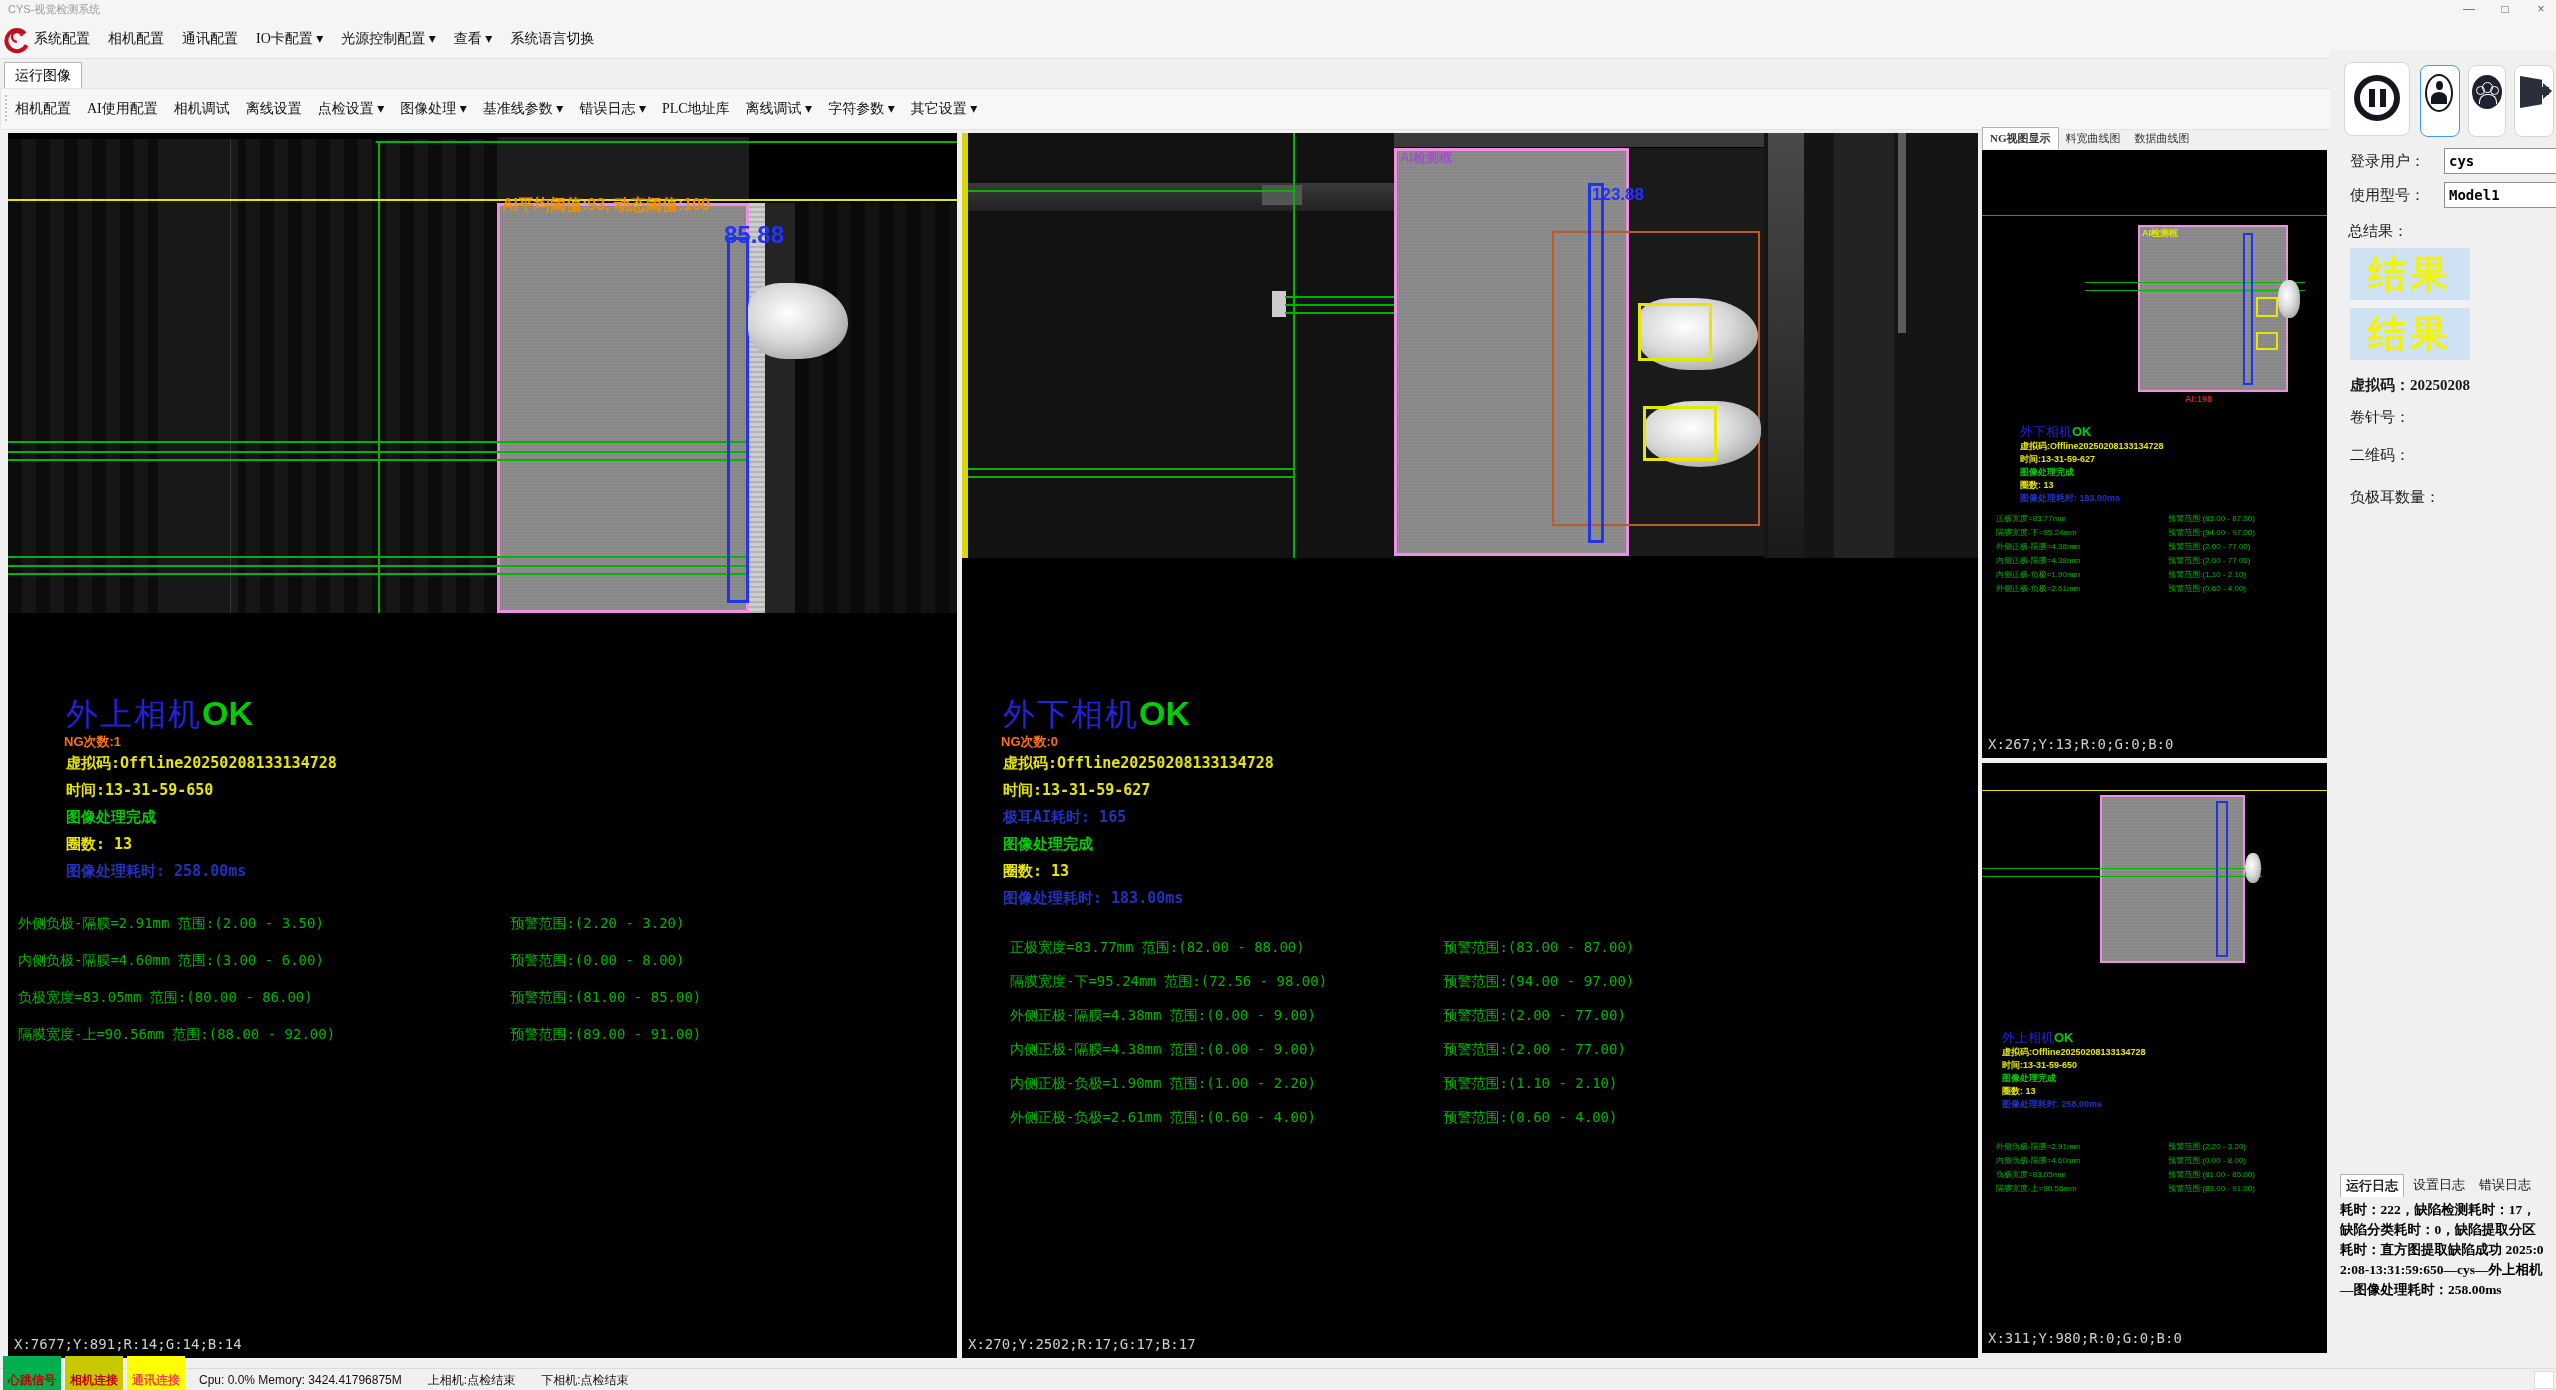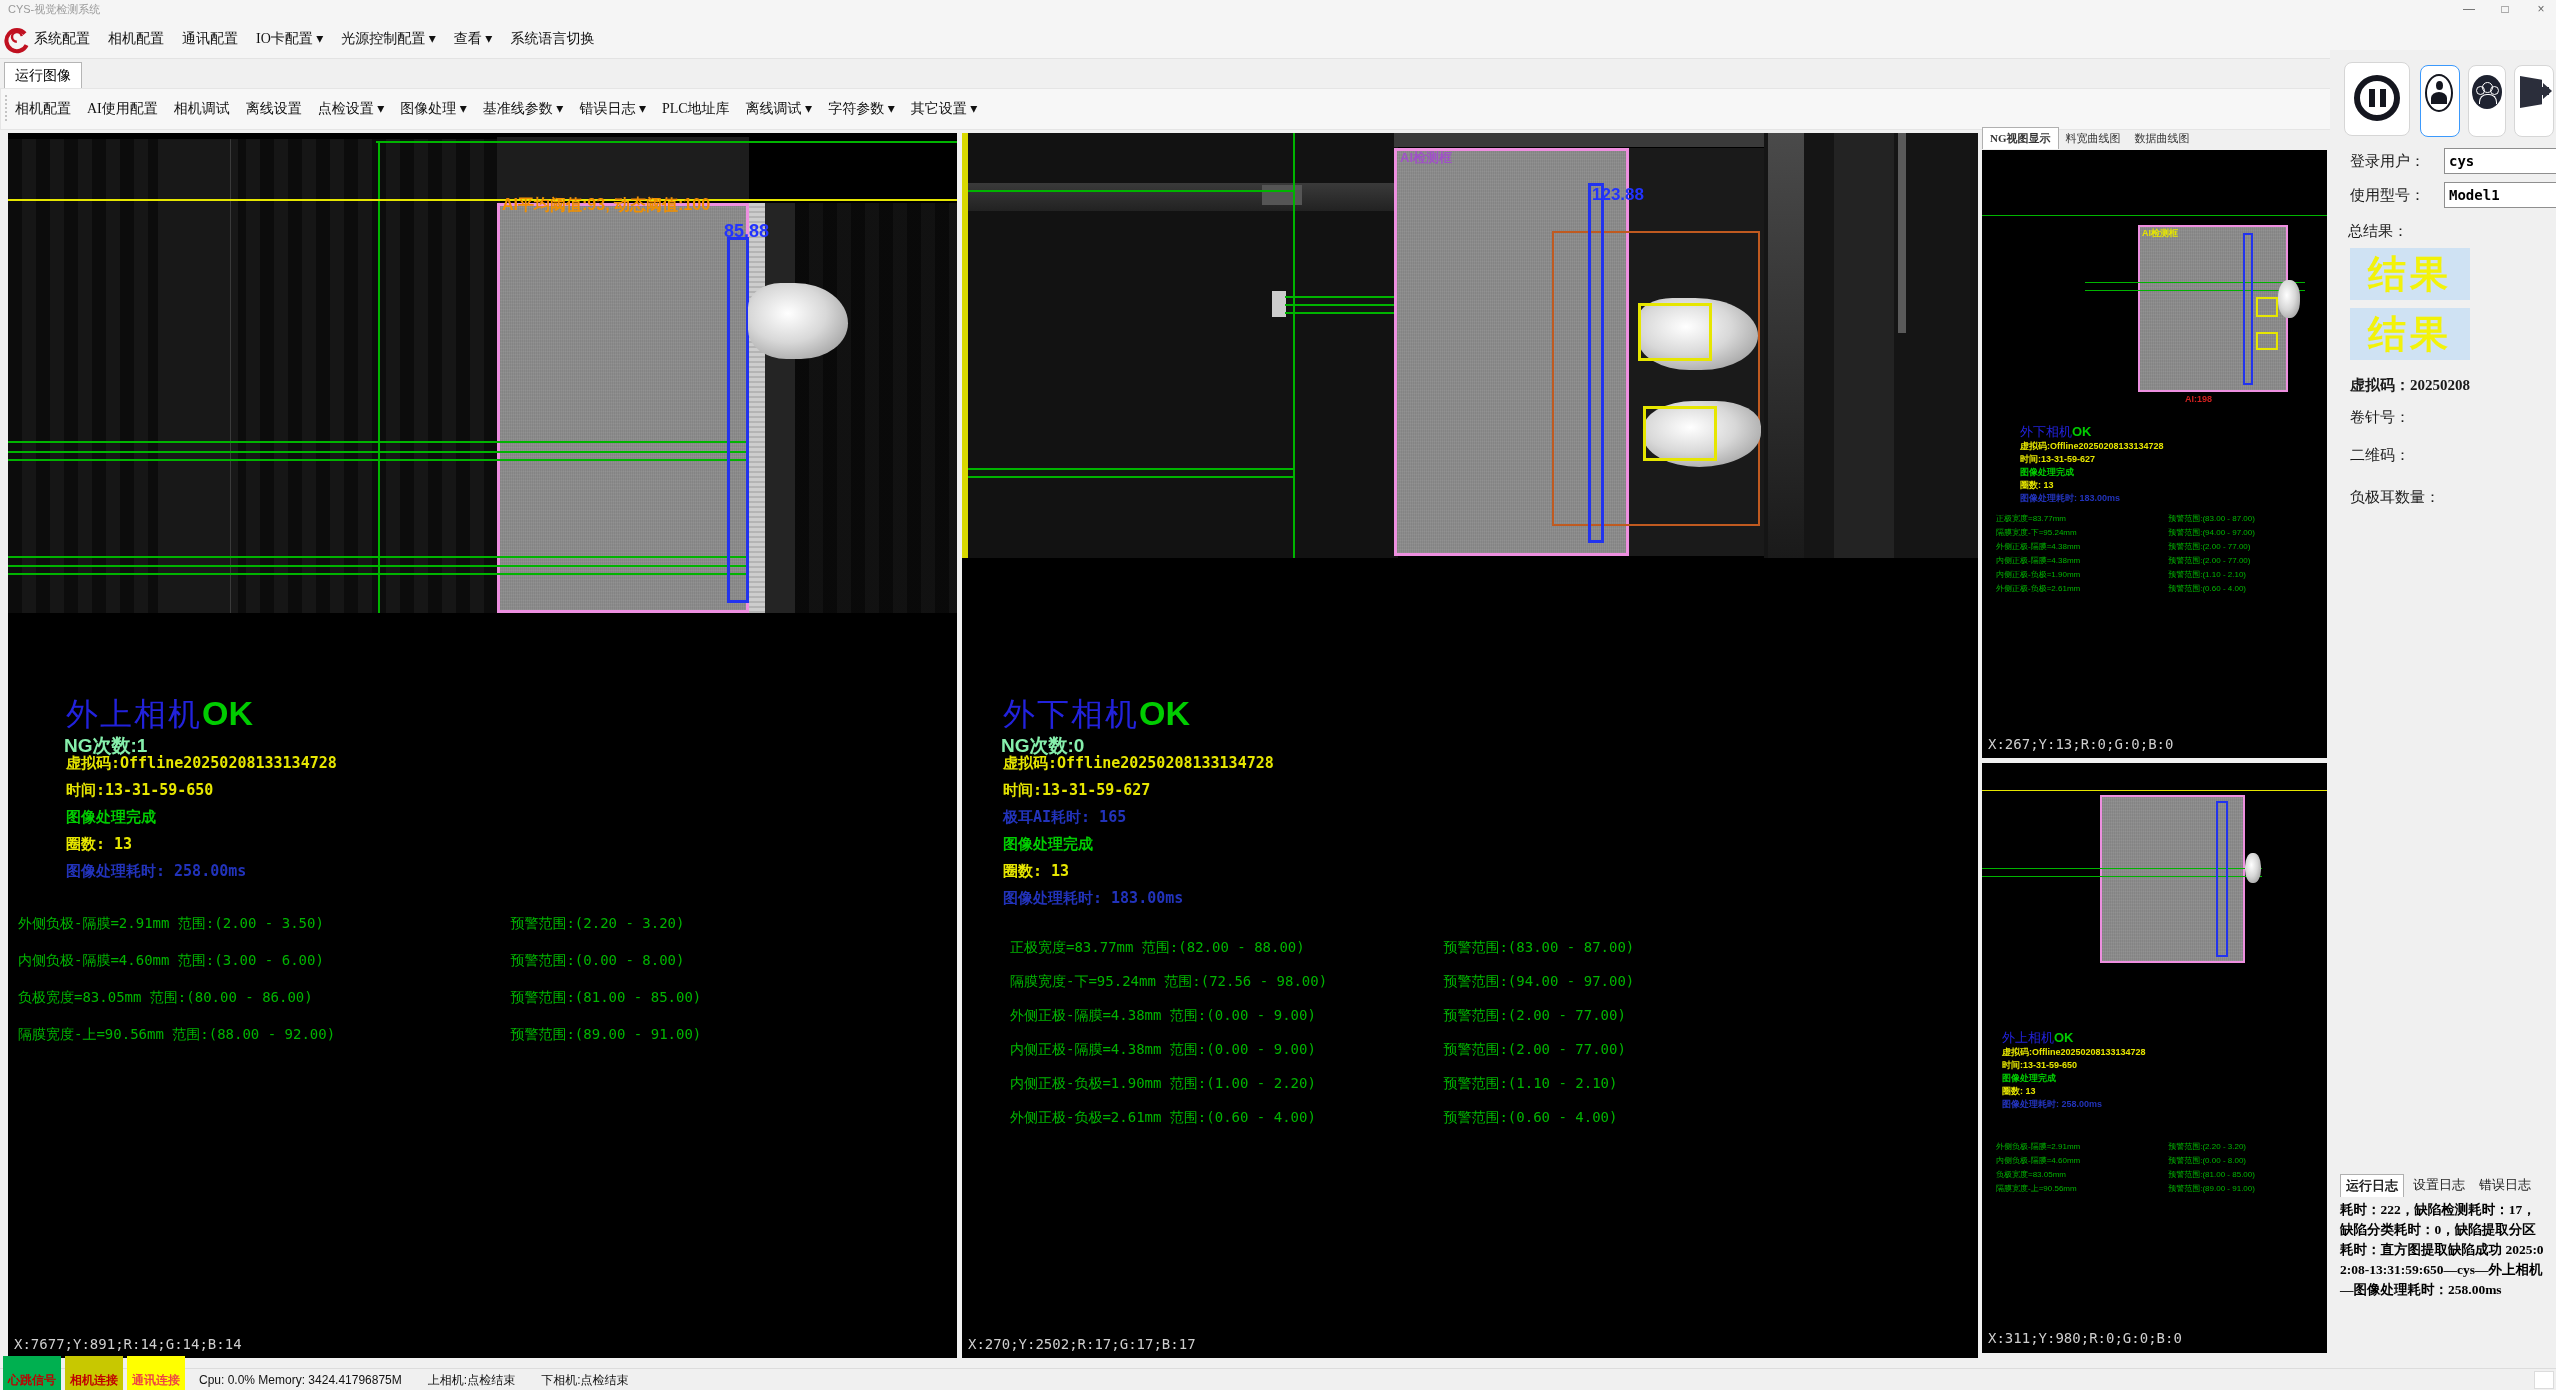--- a/index.html
+++ b/index.html
@@ -19,21 +19,21 @@
     font-size:14px;font-family:"Liberation Serif","DejaVu Serif",serif;}
   .toolbar{left:0;top:88px;width:2330px;height:40px;background:#f7f7f7;border:1px solid #e5e5e5;}
   .toolbar-grip{left:4px;top:6px;width:3px;height:26px;border-left:2px dotted #c4c4c4;}
   .toolbar-items{left:14px;top:11px;display:flex;gap:16px;}
   .tool-item{font-size:14px;color:#111;font-family:"Liberation Serif","DejaVu Serif",serif;}
   
   .panel{background:#000;}
   .ov{position:absolute;white-space:nowrap;}
   .cam-title-blue{font-size:32px;color:#2222dd;letter-spacing:2px;}
   .cam-title-ok{font-size:34px;color:#00cc00;font-weight:700;}
-  .ng-text{font-size:19px;color:#86efac;font-weight:700;}
+  .ng-text{font-size:13px;color:#f97316;font-weight:700;}
   .ov-line{font-size:15px;font-weight:700;line-height:27px;white-space:nowrap;font-family:"DejaVu Sans Mono","Liberation Mono",monospace;}
   .m-row{white-space:nowrap;color:#00b400;font-size:14px;font-family:"DejaVu Sans Mono","Liberation Mono",monospace;}
   .m-text{display:inline-block;}
   .m-warn{display:inline-block;}
   .status-line{font-size:14px;color:#cfcfcf;font-family:"DejaVu Sans Mono","Liberation Mono",monospace;}
   .film{background:#8c8c8c;background-image:repeating-linear-gradient(0deg,rgba(255,255,255,.05) 0 1px,transparent 1px 3px),
      repeating-linear-gradient(90deg,rgba(0,0,0,.06) 0 1px,transparent 1px 2px);}
   .gline{background:#00b400;}
   .yline{background:#e6e600;}
   .metal{background:radial-gradient(ellipse at 40% 40%,#ffffff 0%,#d8d8d8 45%,#8a8a8a 100%);}
@@ -134,21 +134,21 @@
   <div class="abs stripes" style="left:787px;top:70px;width:162px;height:410px;opacity:.8;"></div>
   <div class="abs gline" style="left:0;top:308px;width:741px;height:2px;"></div>
   <div class="abs gline" style="left:0;top:318px;width:741px;height:2px;"></div>
   <div class="abs gline" style="left:0;top:326px;width:741px;height:2px;"></div>
   <div class="abs gline" style="left:0;top:423px;width:741px;height:2px;"></div>
   <div class="abs gline" style="left:0;top:432px;width:741px;height:2px;"></div>
   <div class="abs gline" style="left:0;top:440px;width:741px;height:2px;"></div>
   <div class="abs" style="left:719px;top:104px;width:22px;height:366px;border:3px solid #2233ee;box-sizing:border-box;"></div>
   <div class="abs metal" style="left:740px;top:150px;width:100px;height:76px;border-radius:38% 62% 55% 45%;"></div>
   <div class="ov" style="left:494px;top:62px;font-size:16px;font-weight:700;color:#f09000;">AI平均阈值:93, 动态阈值:100</div>
-  <div class="ov" style="left:716px;top:88px;font-size:18px;font-weight:700;color:#2233ff;">85.88</div>
+  <div class="ov" style="left:716px;top:88px;font-size:24px;font-weight:700;color:#2233ff;">85.88</div>
 
   <div class="ov" style="left:58px;top:560px;">
     <span class="cam-title-blue">外上相机</span><span class="cam-title-ok">OK</span>
   </div>
   <div class="ov ng-text" style="left:56px;top:600px;">NG次数:1</div>
   <div class="ov" style="left:58px;top:617px;">
 
   <div class="ov-line" style="color: rgb(230, 230, 0);">虚拟码:Offline20250208133134728</div>
       <div class="ov-line" style="color: rgb(230, 230, 0);">时间:13-31-59-650</div>
       <div class="ov-line" style="color: rgb(0, 204, 0);">图像处理完成</div>

